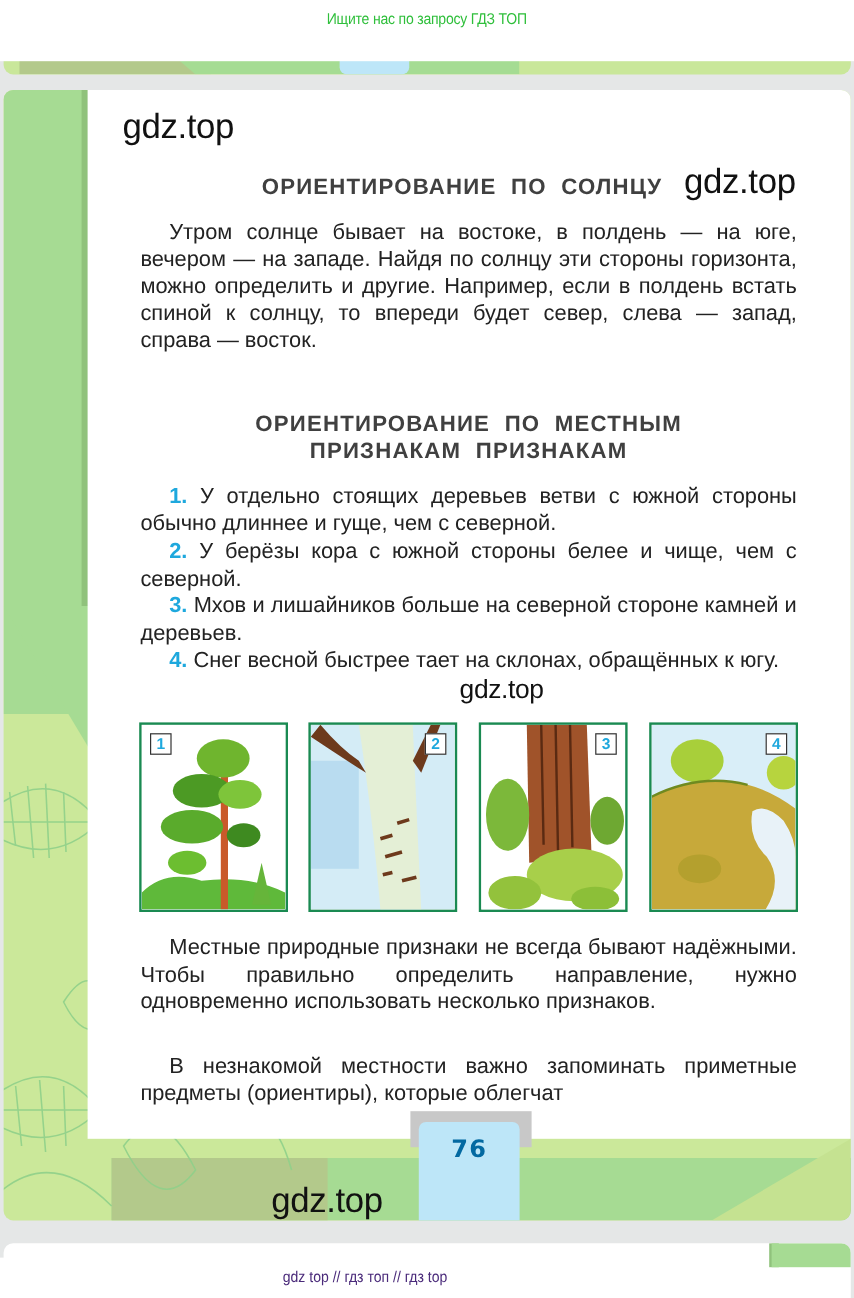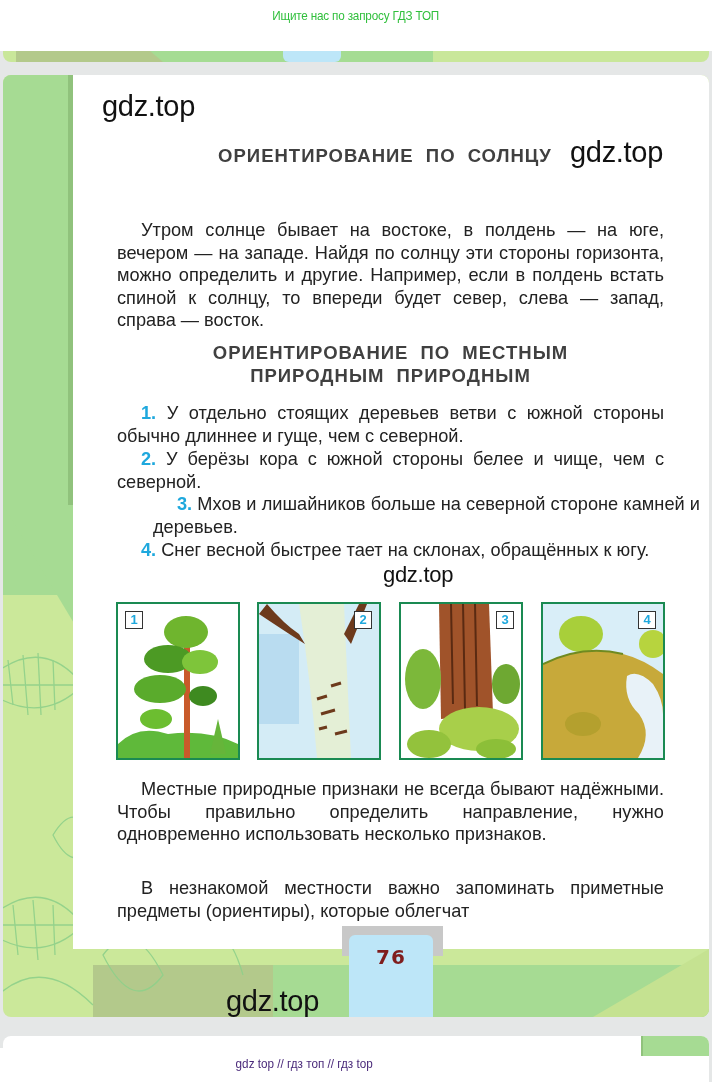--- a/index.html
+++ b/index.html
@@ -22,21 +22,21 @@
   .page .left-strip-shadow { position: absolute; left: 65px; top: 0; width: 6px; height: 520px; background: #90c27c; }
   .page .left-diag { position: absolute; left: 0; top: 430px; width: 72px; height: 120px; background: #a6db93; clip-path: polygon(0 0, 72px 0, 72px 120px, 0 0); }
   .leaves { position: absolute; left: 0; top: 0; width: 706px; height: 942px; pointer-events: none; }
   .white-sheet { position: absolute; left: 70px; top: 0; width: 636px; height: 874px; background: #ffffff; }
   .bottom-band { position: absolute; left: 90px; top: 890px; width: 616px; height: 52px; background: #a6db93; }
   .bottom-olive { position: absolute; left: 90px; top: 890px; width: 180px; height: 52px; background: #b3c98b; }
   .bottom-right-diag { position: absolute; left: 540px; top: 874px; width: 166px; height: 68px; background: #c5e291; clip-path: polygon(166px 0, 166px 68px, 50px 68px, 166px 0); }
 
   .page-num-gray { position: absolute; left: 339px; top: 851px; width: 101px; height: 30px; background: #c8c8c8; }
   .page-num-tab { position: absolute; left: 346px; top: 860px; width: 84px; height: 85px; background: #bde6f8; border-radius: 6px 6px 0 0; text-align: center; }
-  .page-num-tab span { display: inline-block; margin-top: 10px; font-family: "DejaVu Sans", sans-serif; font-weight: bold; font-size: 20px; color: #7f1d1d; letter-spacing: 1px; }
+  .page-num-tab span { display: inline-block; margin-top: 10px; font-family: "DejaVu Sans", sans-serif; font-weight: bold; font-size: 20px; color: #0369a1; letter-spacing: 1px; }
 
   
   .wm { position: absolute; font-family: "Liberation Sans", sans-serif; font-size: 29px; color: #111111; letter-spacing: -0.3px; }
   .heading { position: absolute; font-family: "Liberation Sans", sans-serif; font-weight: bold; color: #404040; font-size: 18.5px; letter-spacing: 1px; text-align: center; word-spacing: 6px; }
   .para { position: absolute; left: 117px; width: 547px; font-family: "Liberation Sans", sans-serif; font-size: 18.2px; line-height: 22.6px; color: #222222; text-align: justify; text-align-last: left; }
   .para .ind { display: inline-block; width: 24px; }
   .num { color: #1ea8dd; font-weight: bold; }
 
   
   .pic { position: absolute; top: 602px; width: 124px; height: 158px; border: 2px solid #1a8a52; overflow: hidden; background: #fff; }
@@ -93,30 +93,30 @@
     <div class="page-num-gray"></div>
     <div class="page-num-tab">
       <span>76</span>
     </div>
   </div>
 
   <div class="wm" style="left:102px; top:90px;">gdz.top</div>
   <div class="wm" style="left:570px; top:136px;">gdz.top</div>
 
   <div class="heading" style="left:200px; top:145px; width:370px;">ОРИЕНТИРОВАНИЕ  ПО  СОЛНЦУ</div>
-  <div class="para" style="top:182px;margin-top:37px;"><span class="ind"></span><span>Утром солнце бывает на востоке, в полдень — на юге, вечером — на западе. Найдя по солнцу эти стороны горизонта, можно определить и другие. Например, если в полдень встать спиной к солнцу, то впереди будет север, слева — запад, справа — восток.</span></div>
+  <div class="para" style="top:182px;"><span class="ind"></span><span>Утром солнце бывает на востоке, в полдень — на юге, вечером — на западе. Найдя по солнцу эти стороны горизонта, можно определить и другие. Например, если в полдень встать спиной к солнцу, то впереди будет север, слева — запад, справа — восток.</span></div>
 
   <div class="heading" style="left:117px; top:342px; width:547px;text-align:center;">
     <div>ОРИЕНТИРОВАНИЕ  ПО  МЕСТНЫМ</div>
-    <div style="margin-top:1px;">ПРИРОДНЫМ  ПРИРОДНЫМ</div>
+    <div style="margin-top:1px;">ПРИЗНАКАМ  ПРИЗНАКАМ</div>
   </div>
 
   <div class="para" style="top:402px;"><span class="ind"></span><span class="num">1.</span> <span>У отдельно стоящих деревьев ветви с южной стороны обычно длиннее и гуще, чем с северной.</span></div>
   <div class="para" style="top:448px;"><span class="ind"></span><span class="num">2.</span> <span>У берёзы кора с южной стороны белее и чище, чем с северной.</span></div>
-  <div class="para" style="top:493px;margin-left:36px;"><span class="ind"></span><span class="num">3.</span> <span>Мхов и лишайников больше на северной стороне камней и деревьев.</span></div>
+  <div class="para" style="top:493px;"><span class="ind"></span><span class="num">3.</span> <span>Мхов и лишайников больше на северной стороне камней и деревьев.</span></div>
   <div class="para" style="top:539px;"><span class="ind"></span><span class="num">4.</span> <span>Снег весной быстрее тает на склонах, обращённых к югу.</span></div>
 
   <div class="wm" style="left:383px; top:562px; font-size:22px;">gdz.top</div>
 
   <div class="pic" style="left:116px;">
     <svg width="120" height="154" viewBox="0 0 120 154">
       <rect x="0" y="0" width="120" height="154" fill="#ffffff"></rect>
       <path d="M0 140 Q20 120 50 130 Q90 125 120 140 L120 154 L0 154 Z" fill="#5fb93a"></path>
       <rect x="66" y="40" width="6" height="114" fill="#c95a2a"></rect>
       <ellipse cx="68" cy="28" rx="22" ry="16" fill="#6fb52e"></ellipse>

